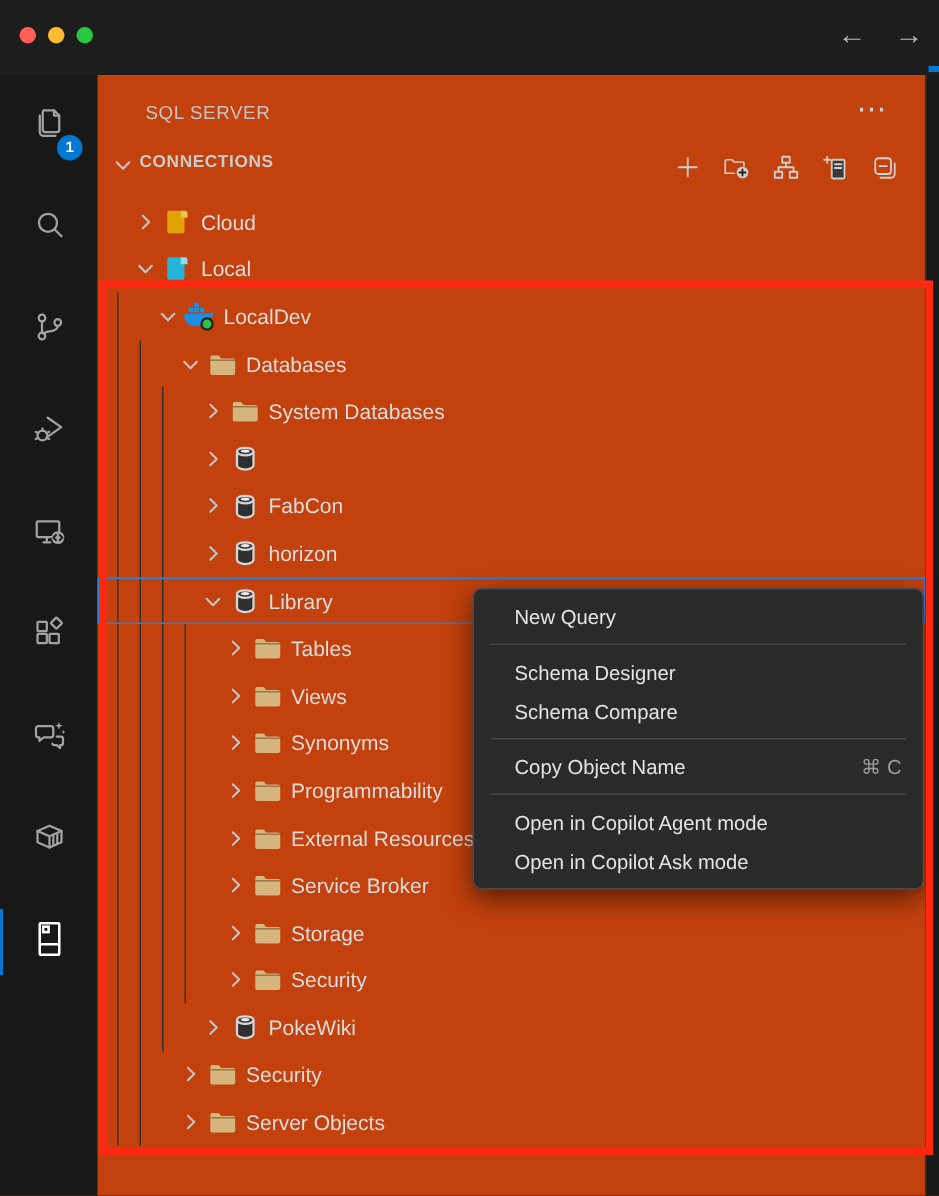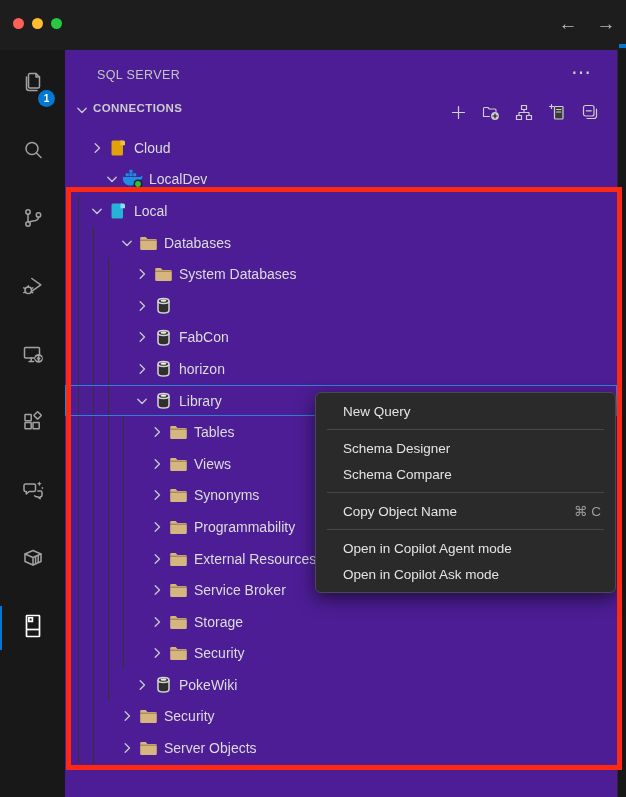--- a/index.html
+++ b/index.html
@@ -16,21 +16,21 @@
   .blue-sliver { position:absolute; right:0; top:44px; width:7px; height:4px; background:#0078d4; }
 
   
   .activitybar { position:absolute; left:0; top:50px; width:65px; height:747px; background:#181818; }
   .ab-item { position:relative; width:65px; height:68px; display:flex; align-items:center; justify-content:center; cursor:pointer; }
   .ab-item.active::before { content:''; position:absolute; left:0; top:12px; bottom:12px; width:2px; background:#0078d4; }
   .badge { position:absolute; right:10px; bottom:11px; background:#0078d4; color:#fff; border-radius:50%;
            width:17px; height:17px; font-size:10px; font-weight:700; display:flex; align-items:center; justify-content:center; }
 
   
-  .sidebar { position:absolute; left:65px; top:50px; width:552px; height:747px; background:#4c1d95; }
+  .sidebar { position:absolute; left:65px; top:50px; width:552px; height:747px; background:#c2410c; }
   .sb-header { position:absolute; left:0; top:0; width:100%; height:50px; display:flex; align-items:center; }
   .sb-title { margin-left:32px; color:#c5c5c5; font-size:12.5px; letter-spacing:.4px; }
   .sb-more { position:absolute; right:26px; top:10px; color:#cfcfcf; font-size:20px; cursor:pointer; }
 
   .section-row { position:absolute; left:0; top:52px; width:100%; height:30px; display:flex; }
   .section-label { color:#cccccc; font-size:11.5px; font-weight:700; letter-spacing:.4px; margin-left:2px; }
   .twisty16 { width:18px; height:16px; display:flex; align-items:center; justify-content:center; margin-left:8px; }
   .sec-toolbar { position:absolute; right:17px; top:54px; display:flex; gap:13px; }
   .tb-icon { width:20px; height:20px; display:flex; align-items:center; justify-content:center; cursor:pointer; }
 
@@ -209,54 +209,54 @@
           </svg>
         </span>
         <span class="ticon">
           <svg width="17" height="18" viewBox="0 0 17 18">
             <rect x="1.5" y="1.5" width="11.5" height="15" rx="1.5" fill="#e1a207"></rect>
             <path d="M10.5 1.5h3a1.5 1.5 0 0 1 1.5 1.5v3.2h-4.5z" fill="#edc14b"></path>
           </svg>
         </span>
         <span class="tlabel">Cloud</span>
       </div>
+      <div class="row" style="padding-left: 23px;">
+        <span class="twisty">
+          <svg width="16" height="16" viewBox="0 0 16 16" fill="none" stroke="#c5c5c5" stroke-width="1.4" stroke-linecap="round" stroke-linejoin="round">
+            <path d="M3.8 6.2l4.2 4.3 4.2-4.3"></path>
+          </svg>
+        </span>
+        <span class="ticon">
+          <svg width="17" height="18" viewBox="0 0 17 18">
+            <rect x="1.5" y="1.5" width="11.5" height="15" rx="1.5" fill="#25b3d8"></rect>
+            <path d="M10.5 1.5h3a1.5 1.5 0 0 1 1.5 1.5v3.2h-4.5z" fill="#8adcef"></path>
+          </svg>
+        </span>
+        <span class="tlabel">Local</span>
+      </div>
       <div class="row" style="padding-left: 38px;">
         <span class="twisty">
           <svg width="16" height="16" viewBox="0 0 16 16" fill="none" stroke="#c5c5c5" stroke-width="1.4" stroke-linecap="round" stroke-linejoin="round">
             <path d="M3.8 6.2l4.2 4.3 4.2-4.3"></path>
           </svg>
         </span>
         <span class="ticon">
           <svg width="22" height="20" viewBox="0 0 22 20">
             <g fill="#1c8fe3">
               <rect x="7.4" y="0.8" width="3.1" height="2.9"></rect>
               <rect x="3.7" y="4.3" width="3.1" height="2.9"></rect>
               <rect x="7.4" y="4.3" width="3.1" height="2.9"></rect>
               <rect x="11.1" y="4.3" width="3.1" height="2.9"></rect>
               <path d="M0.9 8.1h15.6c1.5 0 2.9-.5 3.7-1.4.5.9.3 2.1-.4 3-.8 1-2.2 1.4-3.3 1.4-.9 3.3-3.9 5.4-8.1 5.4-4.1 0-6.9-2.5-7.5-6z"></path>
             </g>
             <circle cx="16" cy="15" r="3.7" fill="#2fc144" stroke="#1f1f1f" stroke-width="1.5"></circle>
           </svg>
         </span>
         <span class="tlabel">LocalDev</span>
       </div>
-      <div class="row" style="padding-left: 23px;">
-        <span class="twisty">
-          <svg width="16" height="16" viewBox="0 0 16 16" fill="none" stroke="#c5c5c5" stroke-width="1.4" stroke-linecap="round" stroke-linejoin="round">
-            <path d="M3.8 6.2l4.2 4.3 4.2-4.3"></path>
-          </svg>
-        </span>
-        <span class="ticon">
-          <svg width="17" height="18" viewBox="0 0 17 18">
-            <rect x="1.5" y="1.5" width="11.5" height="15" rx="1.5" fill="#25b3d8"></rect>
-            <path d="M10.5 1.5h3a1.5 1.5 0 0 1 1.5 1.5v3.2h-4.5z" fill="#8adcef"></path>
-          </svg>
-        </span>
-        <span class="tlabel">Local</span>
-      </div>
       <div class="row" style="padding-left: 53px;">
         <span class="twisty">
           <svg width="16" height="16" viewBox="0 0 16 16" fill="none" stroke="#c5c5c5" stroke-width="1.4" stroke-linecap="round" stroke-linejoin="round">
             <path d="M3.8 6.2l4.2 4.3 4.2-4.3"></path>
           </svg>
         </span>
         <span class="ticon">
           <svg width="19" height="16" viewBox="0 0 19 16">
             <path d="M1.2 3.3A1.3 1.3 0 0 1 2.5 2h4.2l1.8 2h8a1.3 1.3 0 0 1 1.3 1.3v8.4a1.3 1.3 0 0 1-1.3 1.3h-14a1.3 1.3 0 0 1-1.3-1.3z" fill="#d7b57f"></path>
             <path d="M1.2 5.2h16.6" stroke="rgba(70,45,15,.45)" stroke-width="1"></path>

